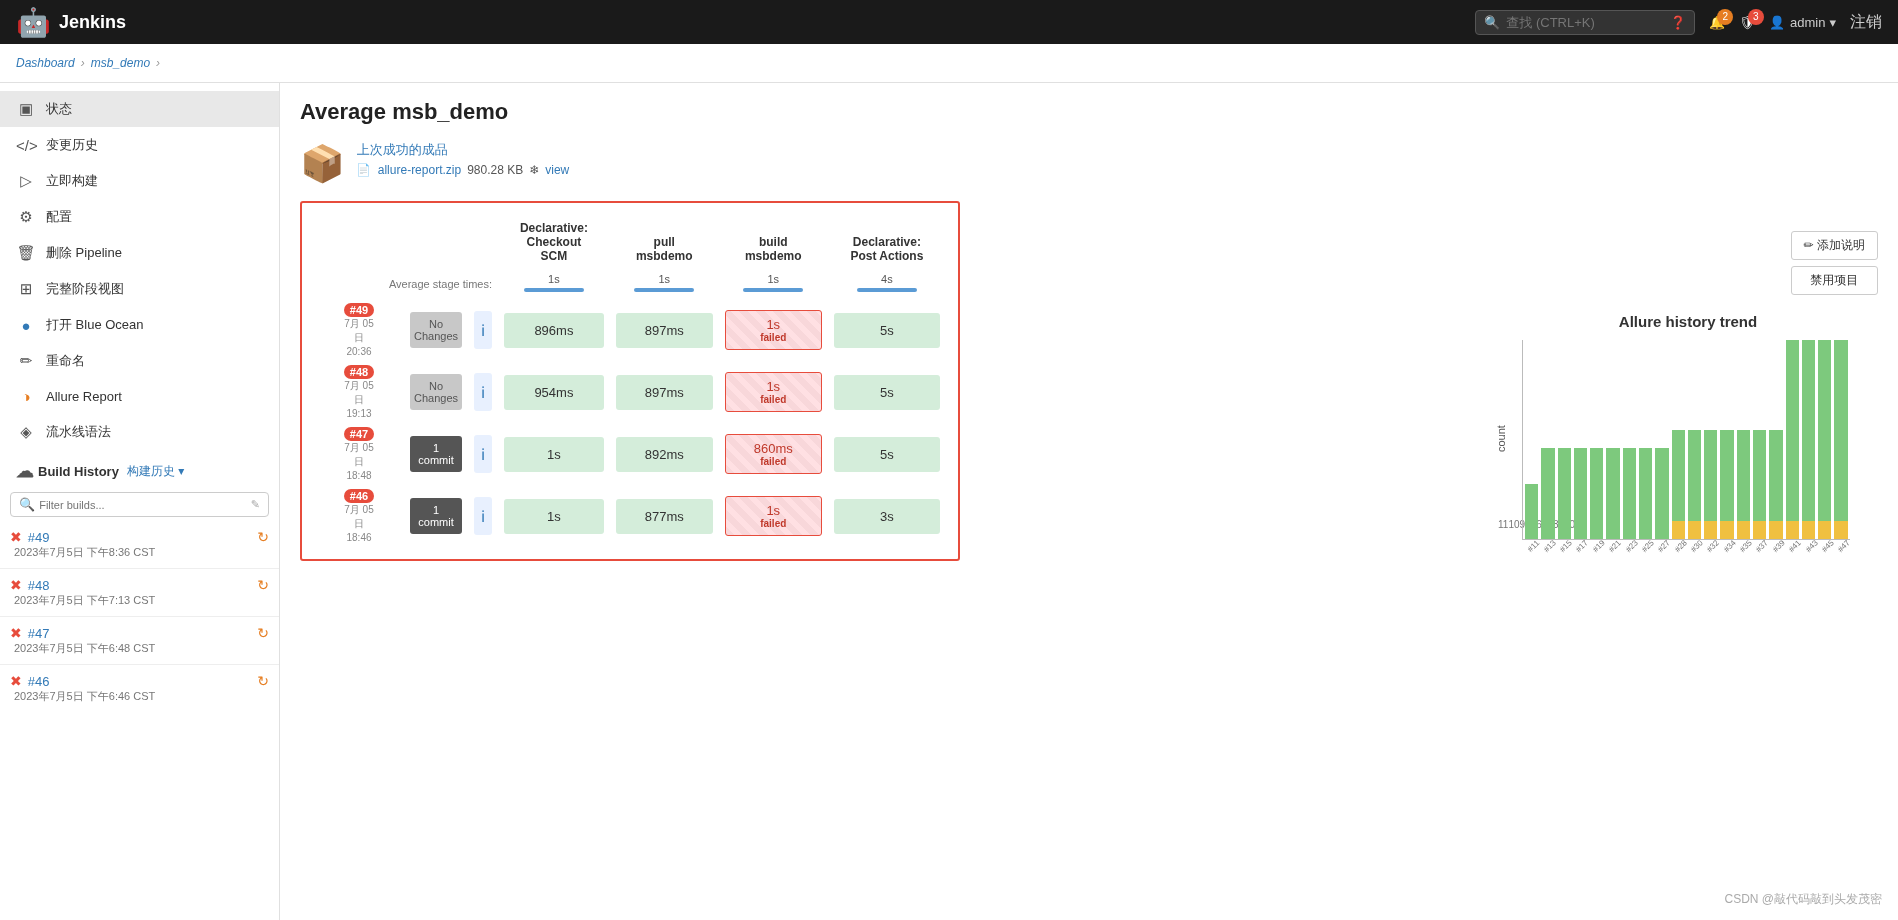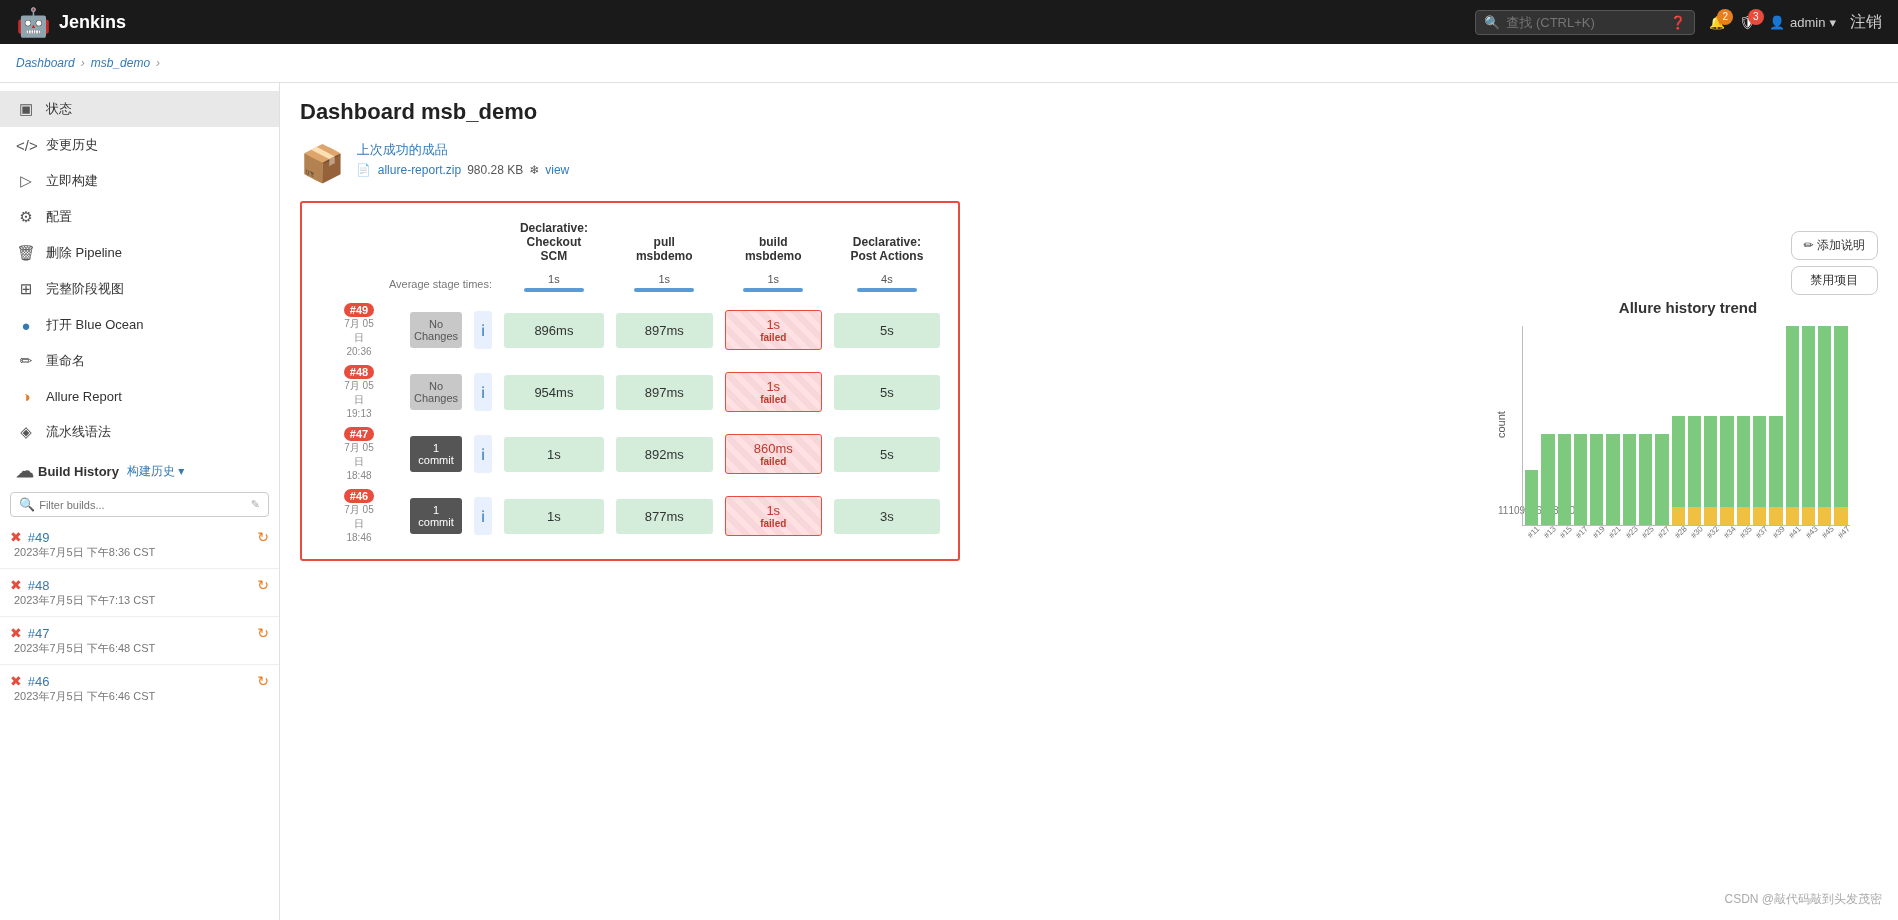--- a/index.html
+++ b/index.html
@@ -130,21 +130,21 @@
       position: absolute;
       right: 20px;
       top: 148px;
       display: flex; flex-direction: column; gap: 6px;
     }
     .action-btn {
       border: 1px solid #ccc;
       background: #fff;
       padding: 5px 12px;
       font-size: 12px;
-      border-radius: 8px;
+      border-radius: 3px;
       cursor: pointer;
       color: #333;
       white-space: nowrap;
     }
 
     
     .artifact-section {
       display: flex; align-items: flex-start; gap: 12px;
       margin-bottom: 16px;
     }
@@ -259,21 +259,21 @@
       border-radius: 3px;
       padding: 8px 6px;
       font-size: 16px;
       color: #337ab7;
     }
 
     
     .allure-section {
       position: absolute;
       right: 20px;
-      top: 216px;
+      top: 230px;
       width: 380px;
     }
     .allure-title {
       font-size: 15px;
       font-weight: bold;
       text-align: center;
       margin-bottom: 10px;
     }
 
     .watermark {
@@ -411,21 +411,21 @@
       <div class="build-item-row">
         <span class="build-status-icon fail">✖</span>
         <a href="#" class="build-num">#46</a>
         <span class="build-reload">↻</span>
       </div>
       <div class="build-date">2023年7月5日 下午6:46 CST</div>
     </div>
   </aside>
 
   <div class="content" style="position:relative;">
-    <h1 class="page-title">Dashboard msb_demo</h1>
+    <h1 class="page-title">Average msb_demo</h1>
 
     <div class="top-actions">
       <button class="action-btn">✏ 添加说明</button>
       <button class="action-btn">禁用项目</button>
     </div>
 
     <div class="artifact-section">
       <div class="artifact-icon">📦</div>
       <div class="artifact-info">
         <a href="#" class="artifact-title">上次成功的成品</a>

